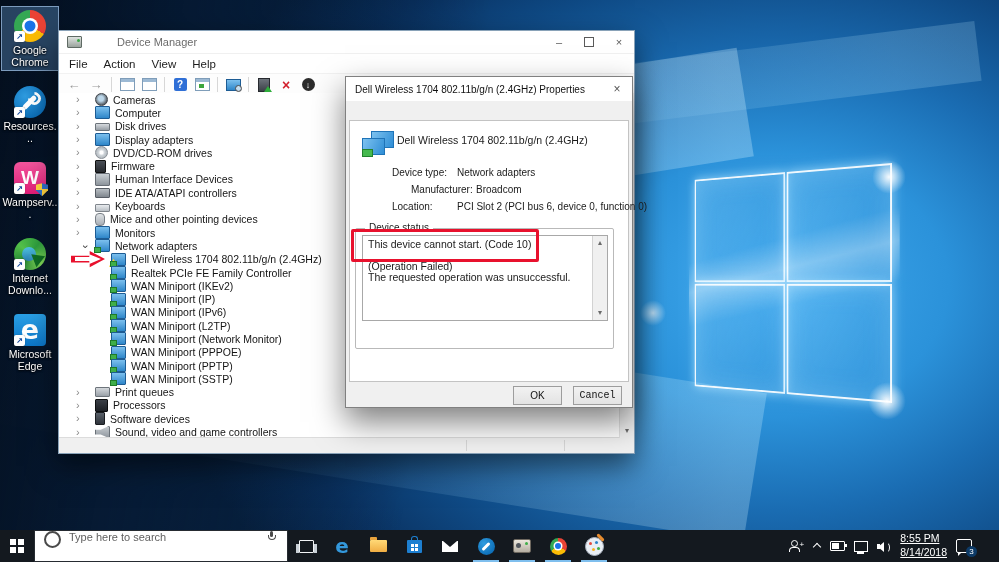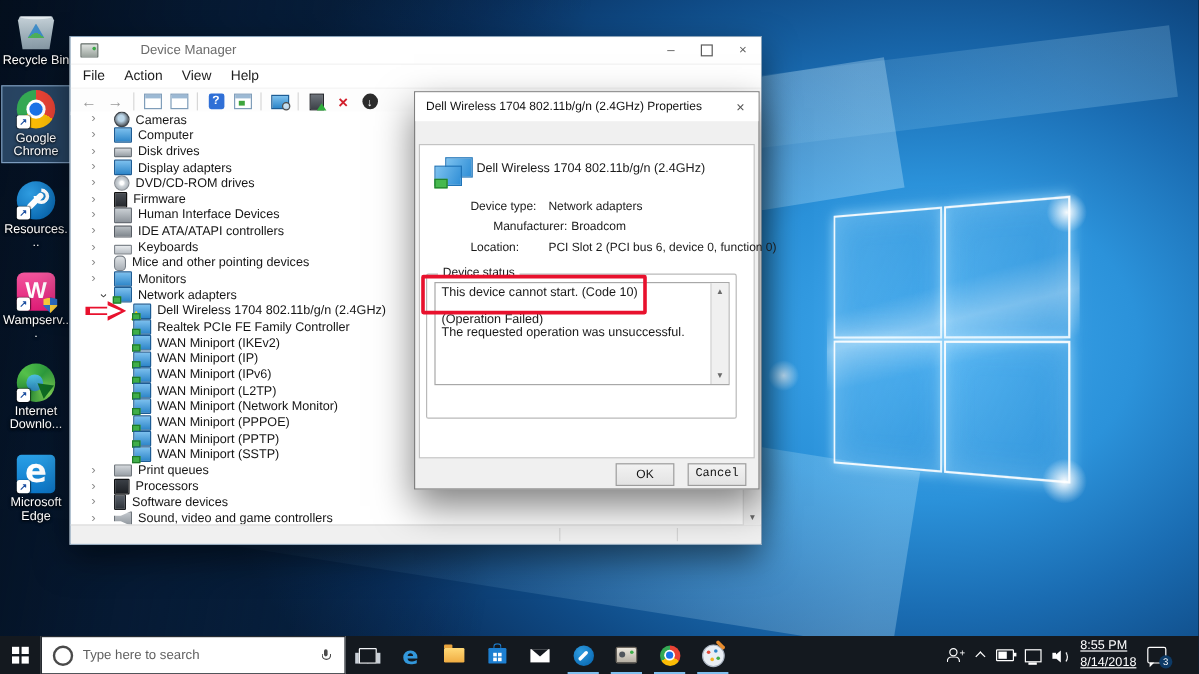--- a/index.html
+++ b/index.html
@@ -201,21 +201,21 @@
     border:1px solid #9d9d9d;font-size:10px;color:#111;display:flex;align-items:center;justify-content:center;text-align:right;}
   .btn-ok{left:167px;top:309px;}
   .btn-cancel{left:227px;top:309px;font-family:Liberation Mono, monospace;}
 
   
   #taskbar{position:absolute;left:0;right:0;bottom:0;height:32px;background:#14191f;
     display:flex;align-items:stretch;z-index:20;}
   .start-btn{width:34px;display:flex;align-items:center;justify-content:center;}
   .start-grid{width:14px;height:14px;display:grid;grid-template-columns:1fr 1fr;grid-template-rows:1fr 1fr;gap:1.5px;}
   .start-grid span{background:#fff;}
-  .search-box{width:252px;background:#fff;display:flex;align-items:center;margin:0;border:1px solid #262b31;}
+  .search-box{width:252px;background:#fff;display:flex;align-items:flex-start;margin:0;border:1px solid #262b31;}
   .cortana-ring{width:13px;height:13px;border:2px solid #4a4a4a;border-radius:50%;margin:0 8px 0 9px;flex:none;}
   .search-text{flex:1;font-size:11px;color:#5f5f5f;}
   .mic{width:7px;height:10px;position:relative;margin-right:12px;flex:none;}
   .mic::before{content:"";position:absolute;left:2px;top:0;width:3px;height:6px;background:#4a4a4a;border-radius:2px;}
   .mic::after{content:"";position:absolute;left:0;top:4px;width:6px;height:4px;
     border:1px solid #4a4a4a;border-top:none;border-radius:0 0 4px 4px;}
   .tk{width:36px;display:flex;align-items:center;justify-content:center;position:relative;}
   .tk.running::after{content:"";position:absolute;left:5px;right:5px;bottom:0;height:2px;background:#7fbfee;}
   .tki{position:relative;}
   .tk-taskview .tki{width:13px;height:11px;border:1.5px solid #f2f4f6;border-radius:1px;
@@ -297,27 +297,20 @@
         <div class="pane p4"></div>
       <div class="streak"></div>
     </div>
     <div class="glow glow-tr"></div>
     <div class="glow glow-br"></div>
     <div class="glow glow-ml"></div>
     <div class="wall-dark-left"></div>
   </div>
 
   <div class="desk-icons">
-    <div class="desk-item">
-        <div class="dico di-recycle">
-          
-          
-        </div>
-        <div class="desk-label">Recycle Bin</div>
-      </div>
       <div class="desk-item selected">
         <div class="dico di-chrome">
           <span class="shortcut-badge" style="display: flex;">↗</span>
 
         </div>
         <div class="desk-label">Google Chrome</div>
       </div>
       <div class="desk-item">
         <div class="dico di-sa">
           <span class="shortcut-badge" style="display: flex;">↗</span>

